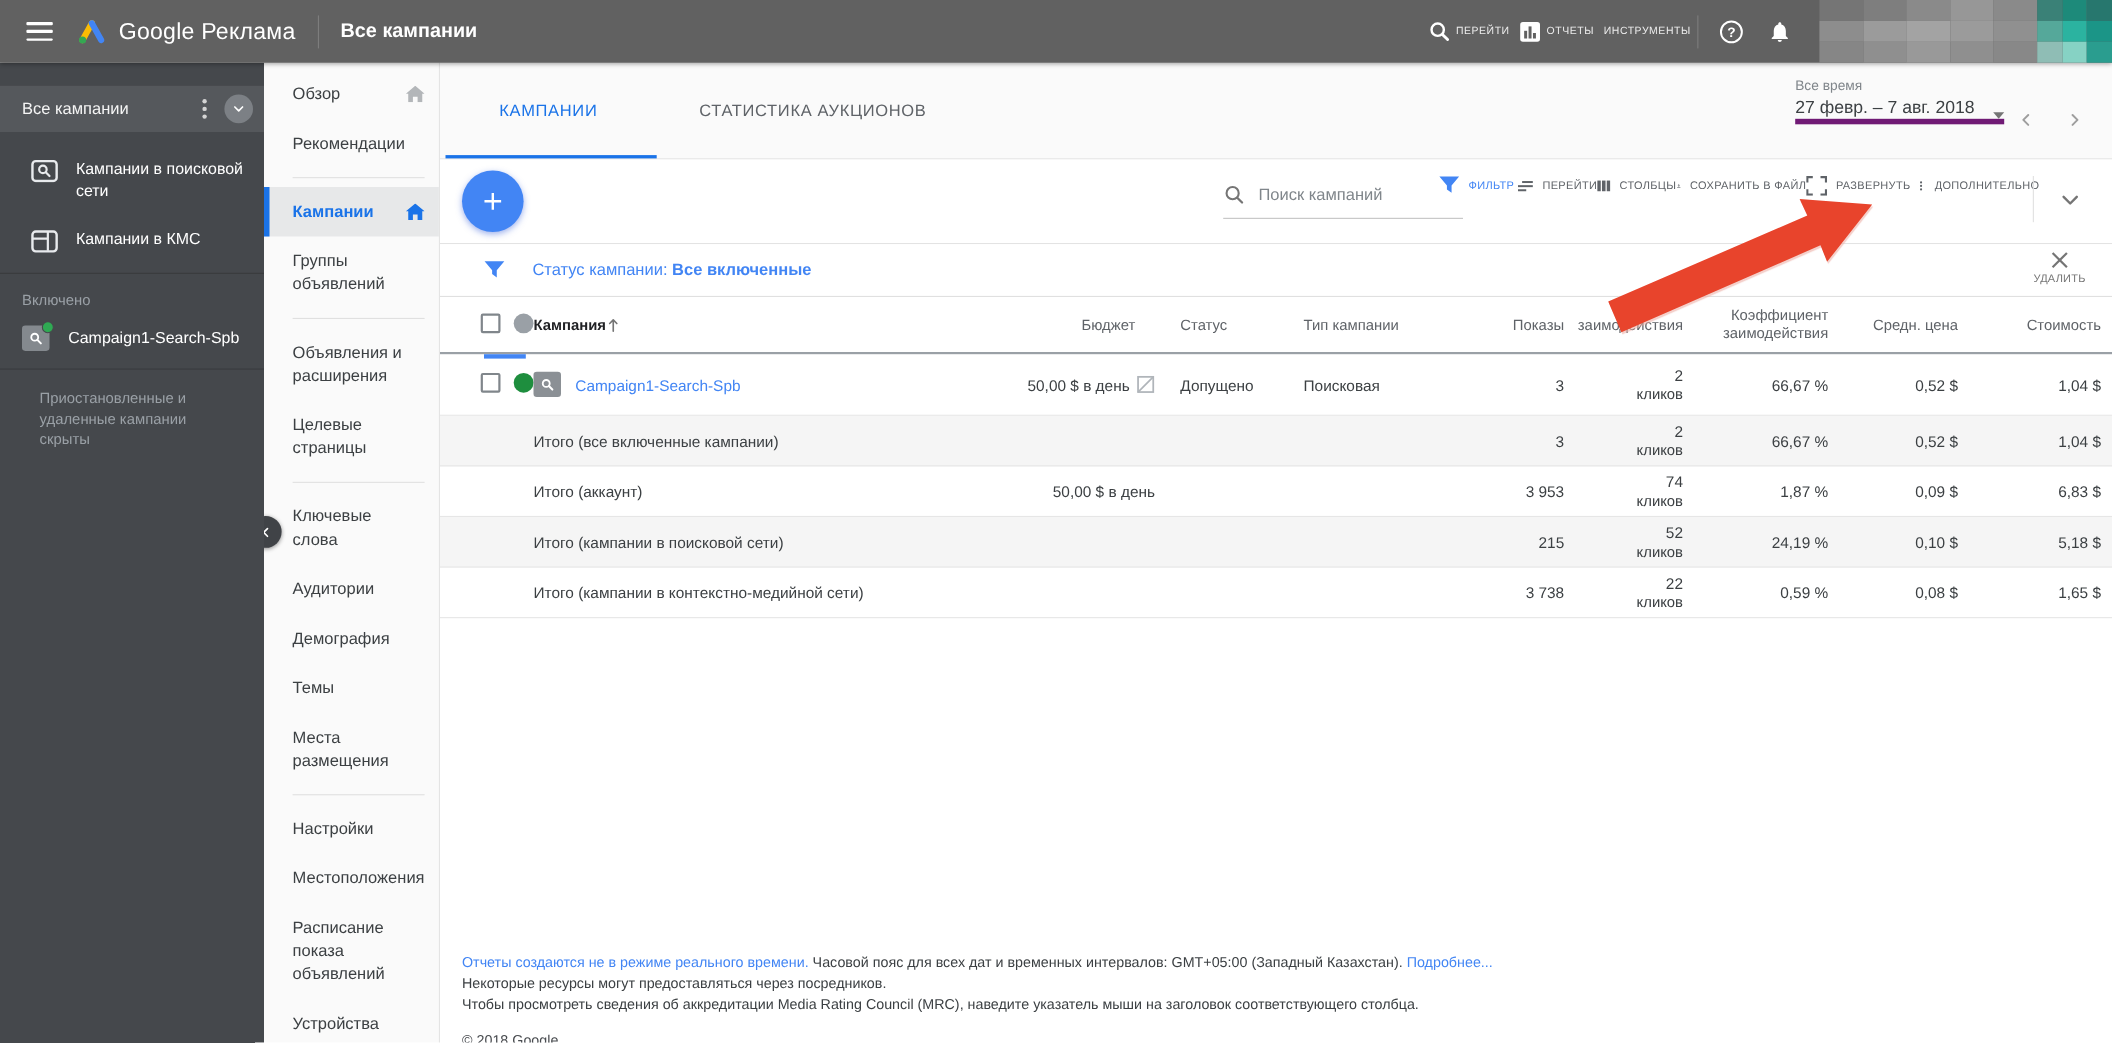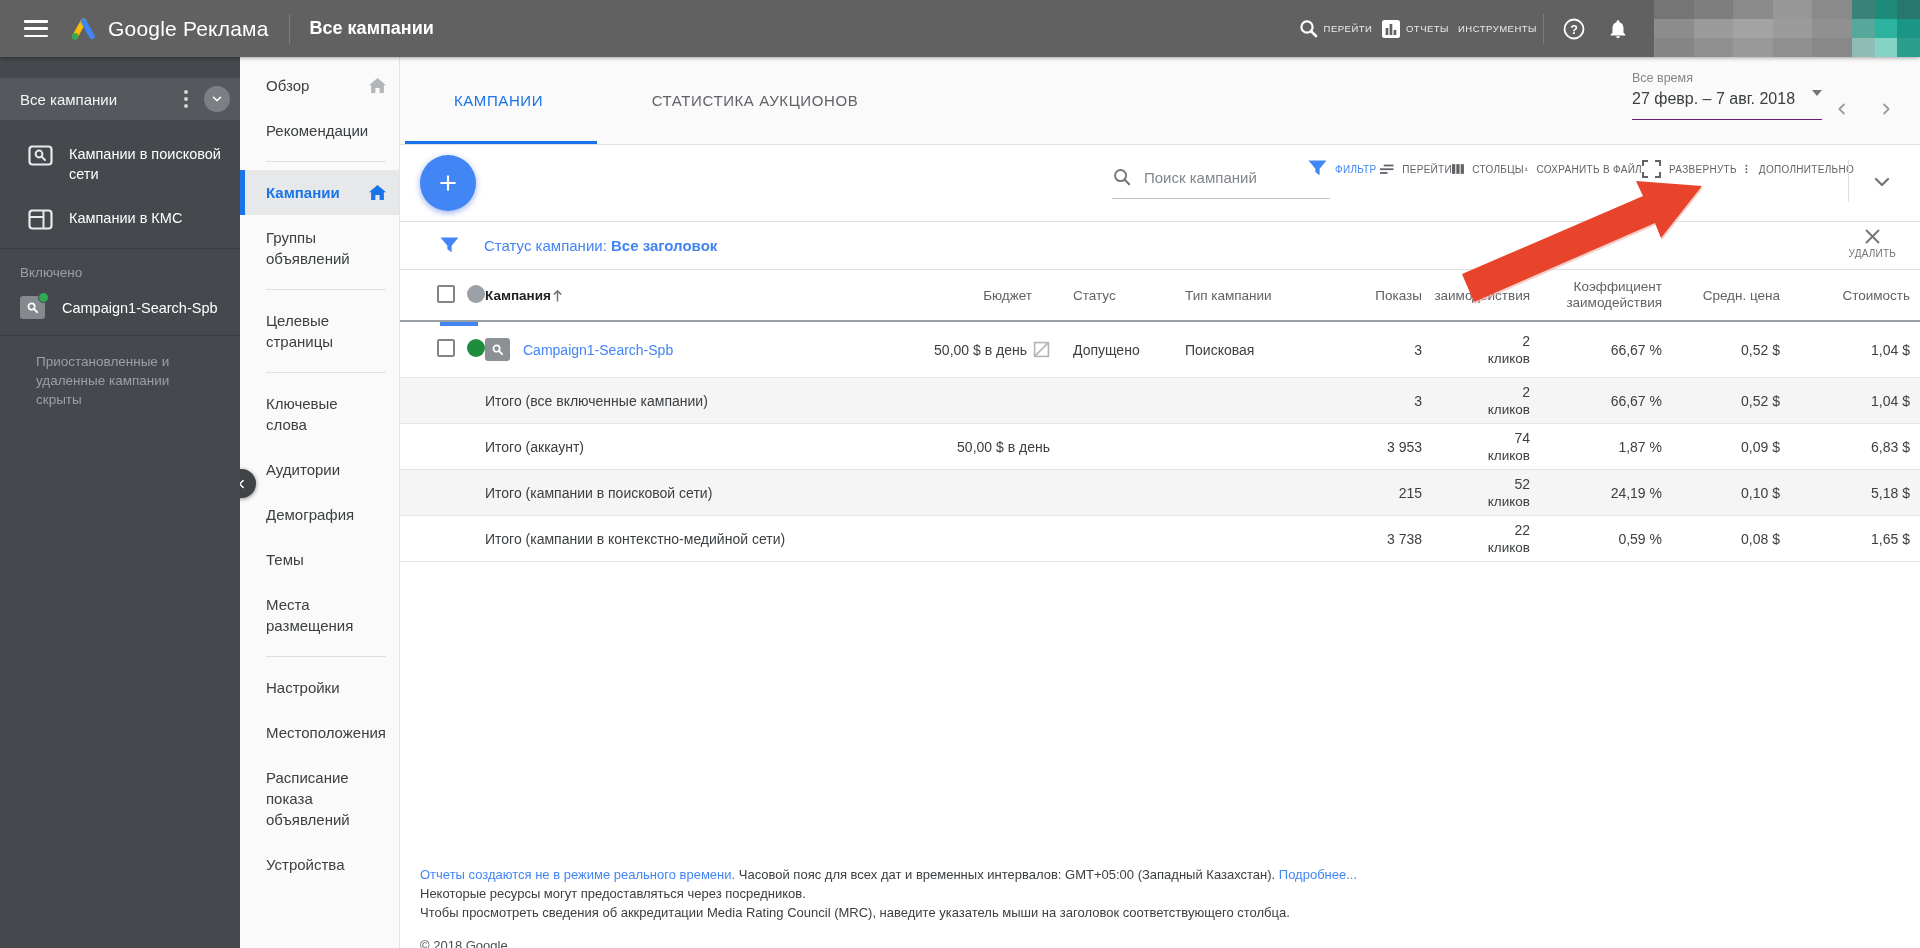--- a/index.html
+++ b/index.html
@@ -49,24 +49,24 @@
   .nav-item.sel::before{content:'';position:absolute;left:0;top:0;bottom:0;width:5px;background:#1a73e8}
   .nav-sep{height:1px;background:#e0e0e0;margin:8px 13px 8px 26px}
   .collapse{position:absolute;left:-13px;top:412px;width:29px;height:29px;border-radius:50%;background:#404347;display:flex;align-items:center;justify-content:center;box-shadow:0 1px 4px rgba(0,0,0,.45);cursor:pointer;z-index:12}
 
   
   .main{position:absolute;top:57px;left:400px;width:1520px;bottom:0;background:#fff}
   .tabstrip{position:relative;height:88px;background:#fafafa;border-bottom:1px solid #e0e0e0}
   .tab{position:absolute;top:0;height:100%;display:flex;align-items:center;justify-content:center;font-size:15px;letter-spacing:.6px;color:#5f6368;cursor:pointer;white-space:nowrap}
   .tab.t1{left:0;width:197px;color:#1a73e8}
   .tab.t1::after{content:'';position:absolute;left:5px;right:0;bottom:0;height:3px;background:#1a73e8}
-  .tab.t2{left:232px;width:246px}
+  .tab.t2{left:216px;width:246px}
   .daterange{position:absolute;top:14px;left:1232px;width:190px;cursor:pointer}
   .dr-preset{font-size:12.5px;color:#80868b}
-  .dr-row{display:flex;align-items:flex-start;margin-top:5px;border-bottom:1px solid #701a75;padding-bottom:11px}
+  .dr-row{display:flex;align-items:flex-end;margin-top:5px;border-bottom:5px solid #701a75;}
   .dr-range{font-size:16px;color:#3c4043;white-space:nowrap}
   .caret{margin-left:auto;width:0;height:0;border-left:5px solid transparent;border-right:5px solid transparent;border-top:6px solid #757575}
   .dr-nav{position:absolute;top:38px;width:28px;height:28px;display:flex;align-items:center;justify-content:center;cursor:pointer}
 
   .toolbar{position:relative;height:77px;background:#fff;border-bottom:1px solid #e0e0e0}
   .add-btn{position:absolute;left:20px;top:10px;width:56px;height:56px;border-radius:50%;background:#4285f4;box-shadow:0 2px 6px rgba(60,100,220,.5);display:flex;align-items:center;justify-content:center;cursor:pointer}
   .search{position:absolute;left:712px;top:22px;width:218px;border-bottom:1px solid #c4c4c4;display:flex;align-items:center;gap:12px;padding-bottom:11px}
   .search input{border:0;outline:0;background:none;font-size:15px;color:#3c4043;width:172px;font-family:"Liberation Sans",sans-serif}
   .search input::placeholder{color:#80868b}
   .tool-btns{position:absolute;left:908px;top:15px;display:flex;align-items:flex-start}
@@ -272,20 +272,23 @@
       <span class="txt">Кампании</span>
       <svg width="17" height="15" viewBox="0 0 24 21">
           <path fill="#1a73e8" d="M12 0 0 10h3v11h6v-7h6v7h6V10h3z"></path>
         </svg>
     </div>
     <div class="nav-item">
         <span class="txt">Группы объявлений</span>
       </div>
     <div class="nav-sep"></div>
     <div class="nav-item">
+        <span class="txt">Объявления и расширения</span>
+      </div>
+    <div class="nav-item">
         <span class="txt">Целевые страницы</span>
       </div>
     <div class="nav-sep"></div>
     <div class="nav-item">
         <span class="txt">Ключевые слова</span>
       </div>
     <div class="nav-item">
         <span class="txt">Аудитории</span>
       </div>
     <div class="nav-item">
@@ -406,21 +409,21 @@
             <polyline points="6,9 12,15 18,9" fill="none" stroke="#757575" stroke-width="2.2" stroke-linecap="round" stroke-linejoin="round"></polyline>
           </svg>
       </div>
     </div>
 
     <div class="filterbar">
       <div class="chip">
         <svg width="19" height="18" viewBox="0 0 18 17">
             <path fill="#4285f4" d="M.5.5h17l-6.5 7.7v6.3l-4-3V8.2Z"></path>
           </svg>
-        <span class="chip-text"><span>Статус кампании:</span> <b>Все заголовок</b></span>
+        <span class="chip-text"><span>Статус кампании:</span> <b>Все включенные</b></span>
       </div>
       <div class="remove">
         <svg width="17" height="17" viewBox="0 0 17 17">
           <line x1="2" y1="2" x2="15" y2="15" stroke="#757575" stroke-width="2"></line>
             <line x1="15" y1="2" x2="2" y2="15" stroke="#757575" stroke-width="2"></line>
         </svg>
         <span class="lbl">УДАЛИТЬ</span>
       </div>
     </div>
 

